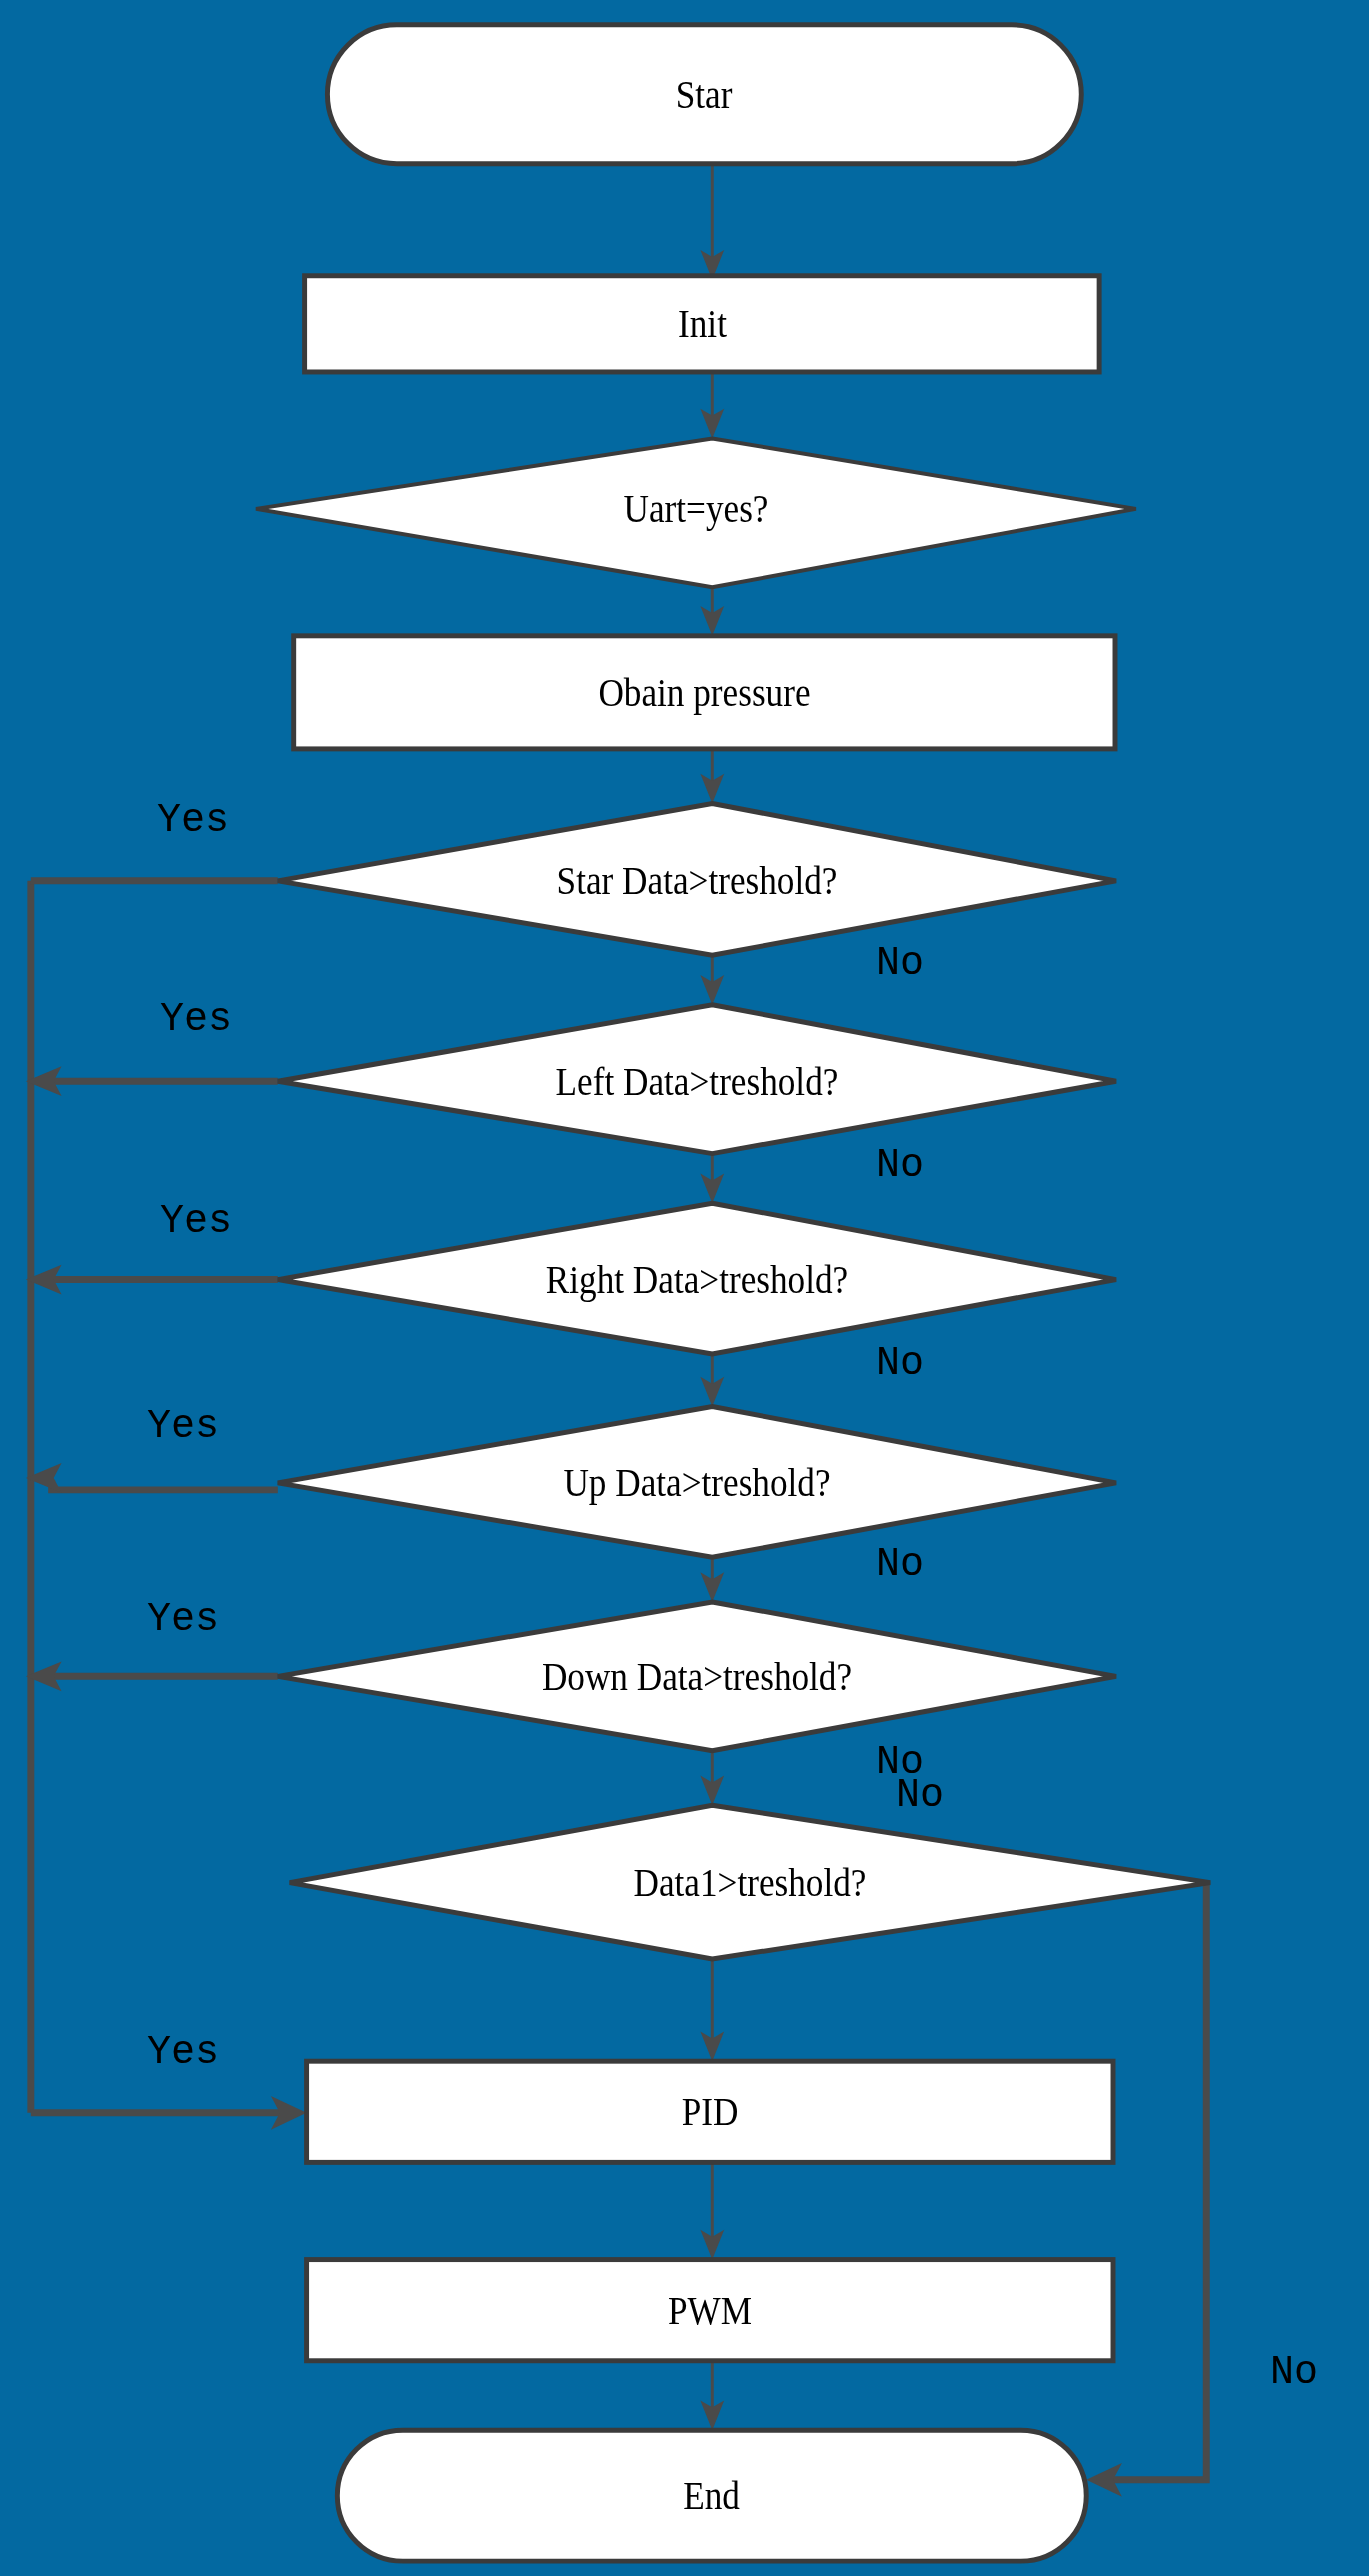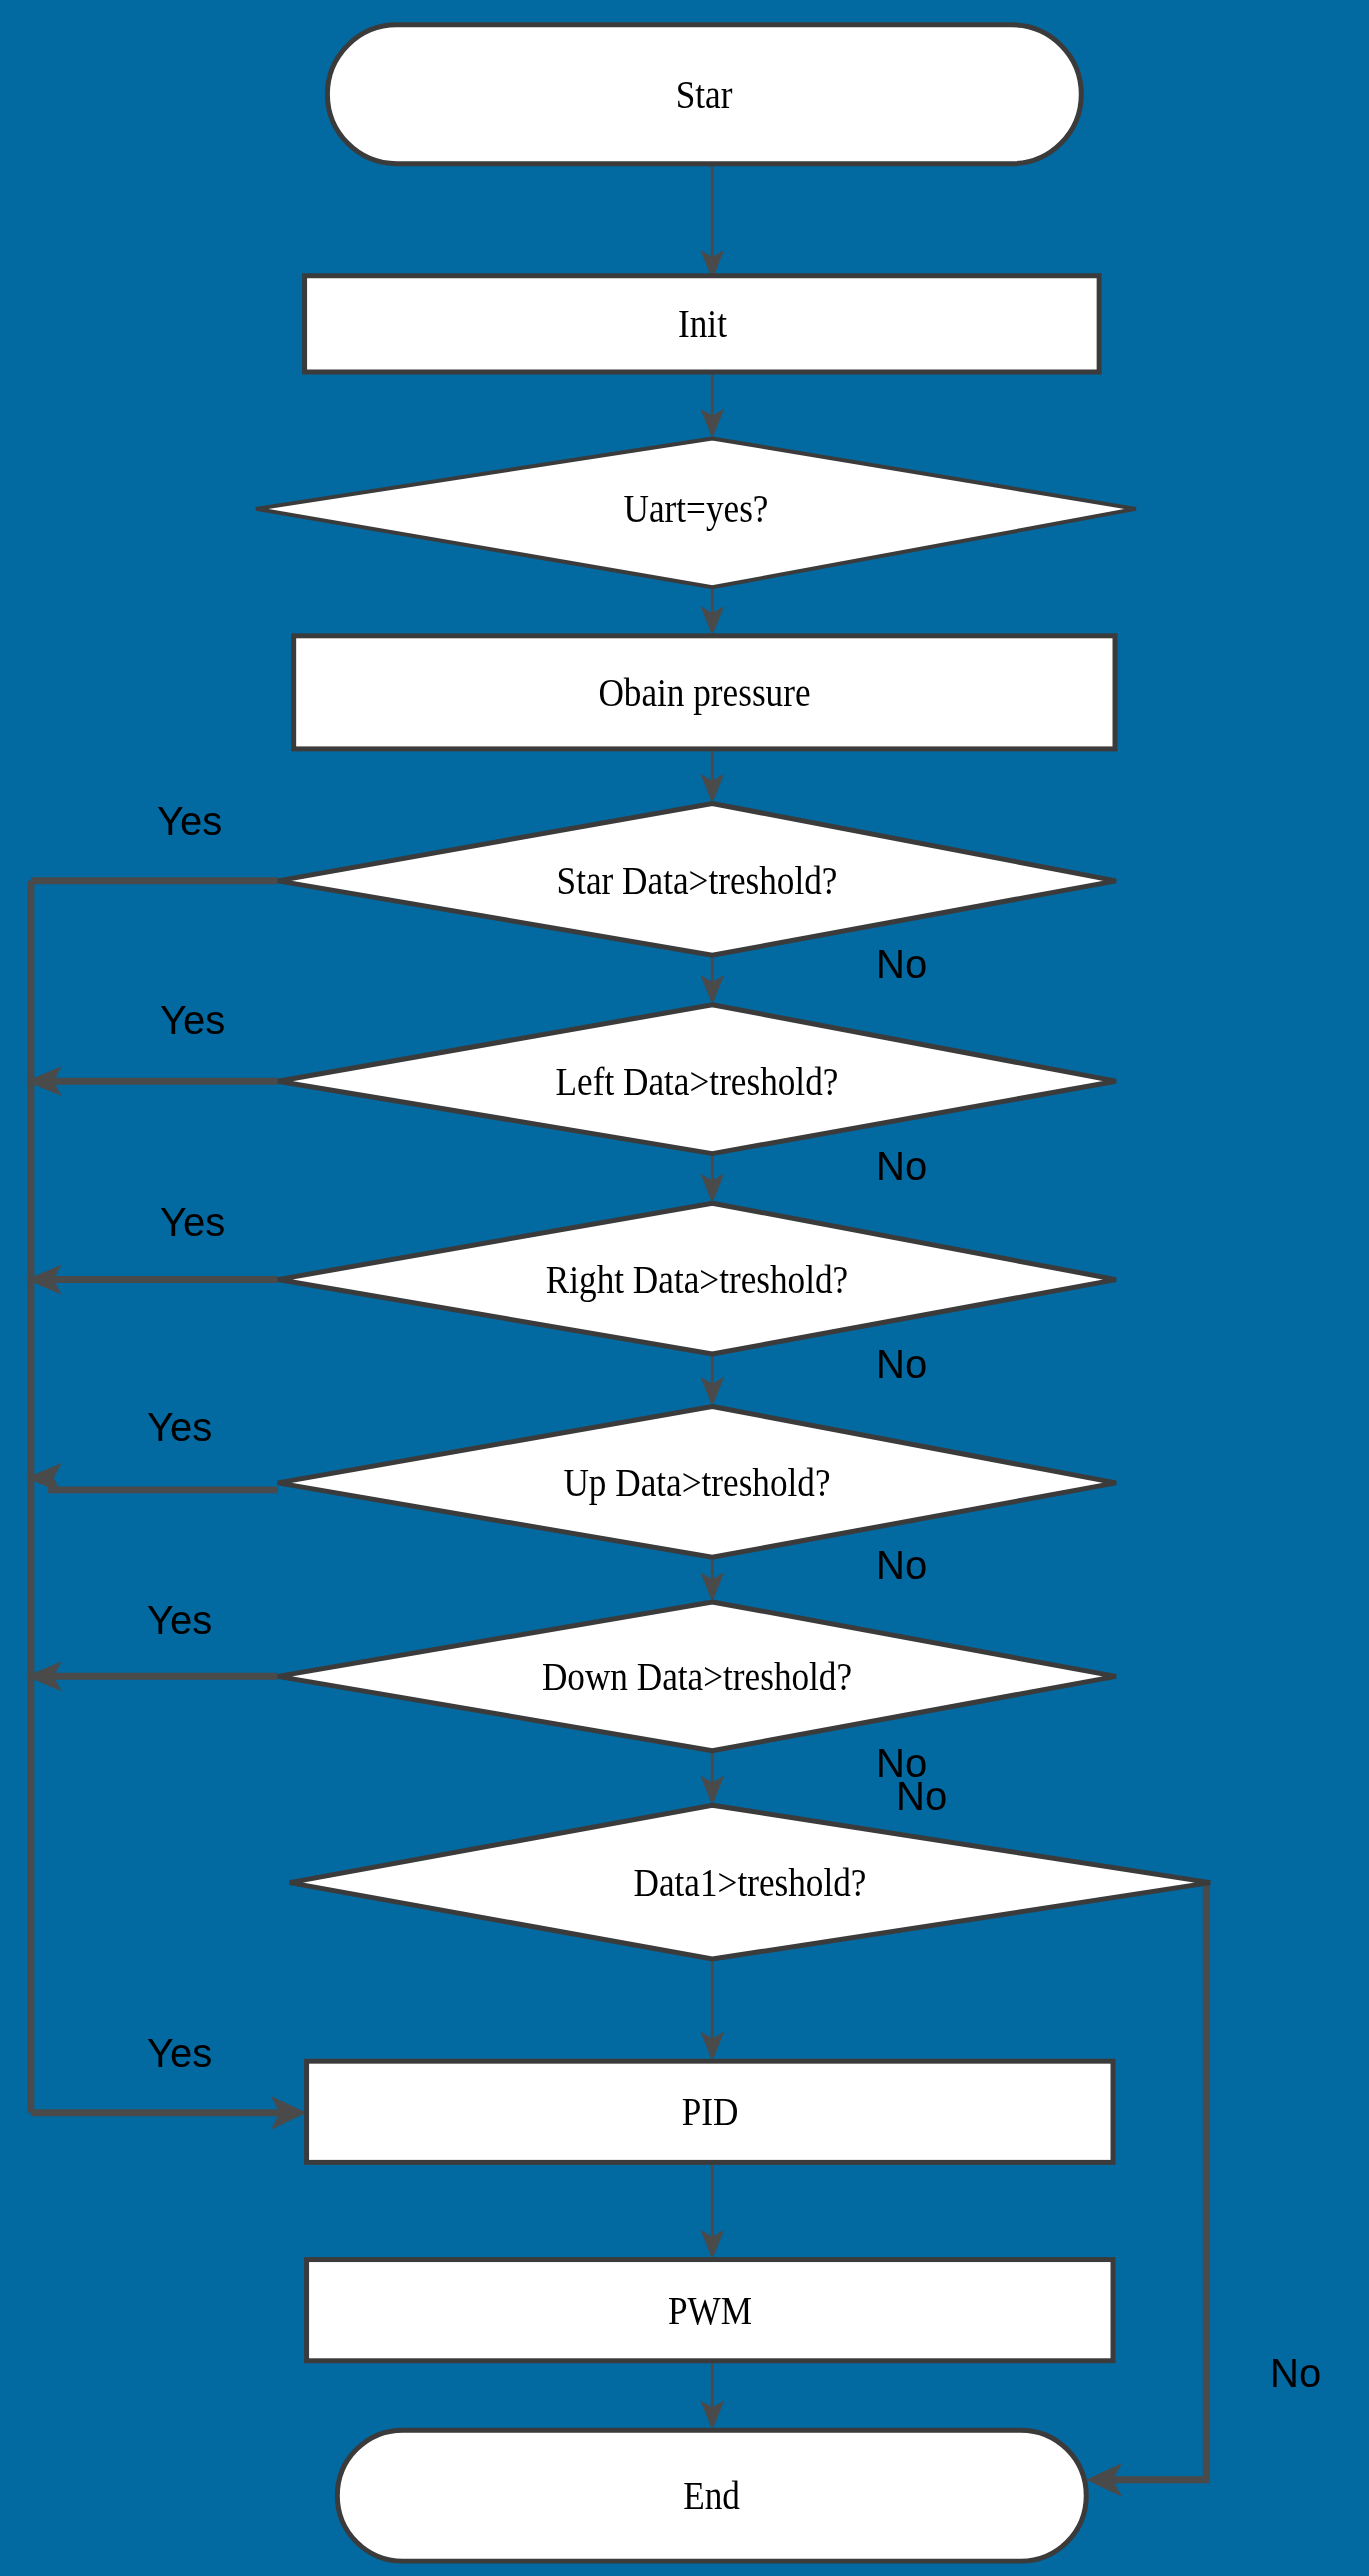--- a/index.html
+++ b/index.html
@@ -61,21 +61,21 @@
     font-size: 40px;
     line-height: 1;
     white-space: nowrap;
     letter-spacing: 0px;
     transform: scaleX(0.88);
     pointer-events: none;
   }
   .edge-label {
     position: absolute;
     color: #000000;
-    font-family: Liberation Sans, sans-serif;
+    font-family: Liberation Mono, monospace;
     font-size: 40px;
     line-height: 1;
     white-space: nowrap;
     pointer-events: none;
   }
 </style>
 </head>
 <body>
 
 <div id="flow-root">

